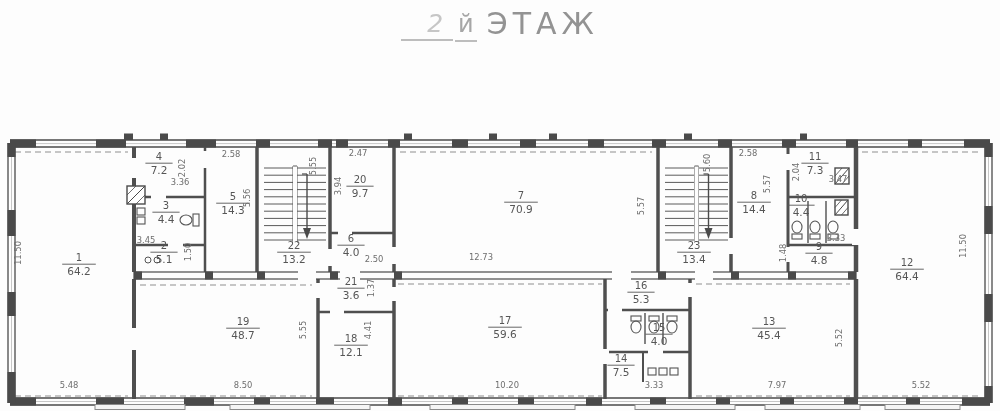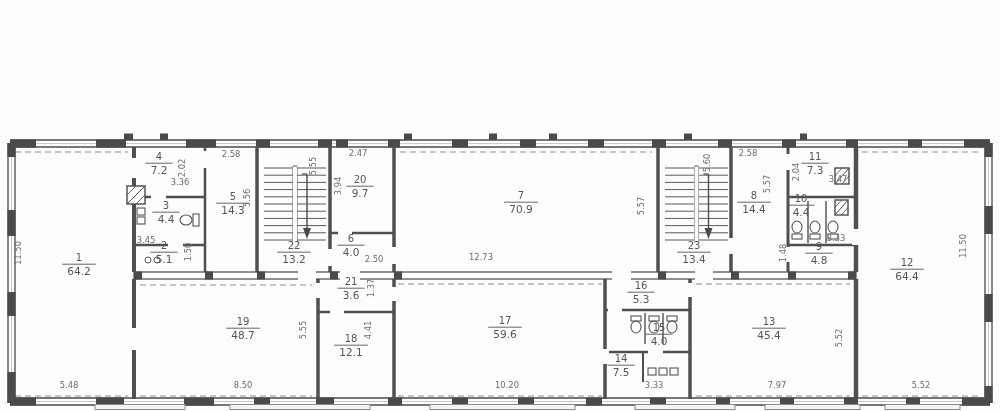--- a/index.html
+++ b/index.html
@@ -25,20 +25,23 @@
     display:inline-block;color:#939393;font-size:30px;letter-spacing:5px;
     vertical-align:-2px;
   }
   svg#plan{position:absolute;left:0;top:0;}
   text{font-family:"DejaVu Sans", sans-serif;}
 </style>
 </head>
 <body>
 
 <div class="stage">
+  <div class="title">
+    <span class="t-num">2</span><span class="t-suf">й</span><span class="t-word">ЭТАЖ</span>
+  </div>
   <svg id="plan" width="1000" height="411" viewBox="0 0 1000 411">
       <line x1="15" y1="152" x2="128" y2="152" stroke="#8f8f8f" stroke-width="1" stroke-dasharray="6 4"></line>
       <line x1="400" y1="152" x2="652" y2="152" stroke="#8f8f8f" stroke-width="1" stroke-dasharray="6 4"></line>
       <line x1="862" y1="152" x2="982" y2="152" stroke="#8f8f8f" stroke-width="1" stroke-dasharray="6 4"></line>
       <line x1="140" y1="285" x2="312" y2="285" stroke="#8f8f8f" stroke-width="1" stroke-dasharray="6 4"></line>
       <line x1="398" y1="284" x2="602" y2="284" stroke="#8f8f8f" stroke-width="1" stroke-dasharray="6 4"></line>
       <line x1="696" y1="284" x2="850" y2="284" stroke="#8f8f8f" stroke-width="1" stroke-dasharray="6 4"></line>
       <line x1="15" y1="396" x2="128" y2="396" stroke="#8f8f8f" stroke-width="1" stroke-dasharray="6 4"></line>
       <line x1="140" y1="396" x2="312" y2="396" stroke="#8f8f8f" stroke-width="1" stroke-dasharray="6 4"></line>
       <line x1="398" y1="396" x2="602" y2="396" stroke="#8f8f8f" stroke-width="1" stroke-dasharray="6 4"></line>

